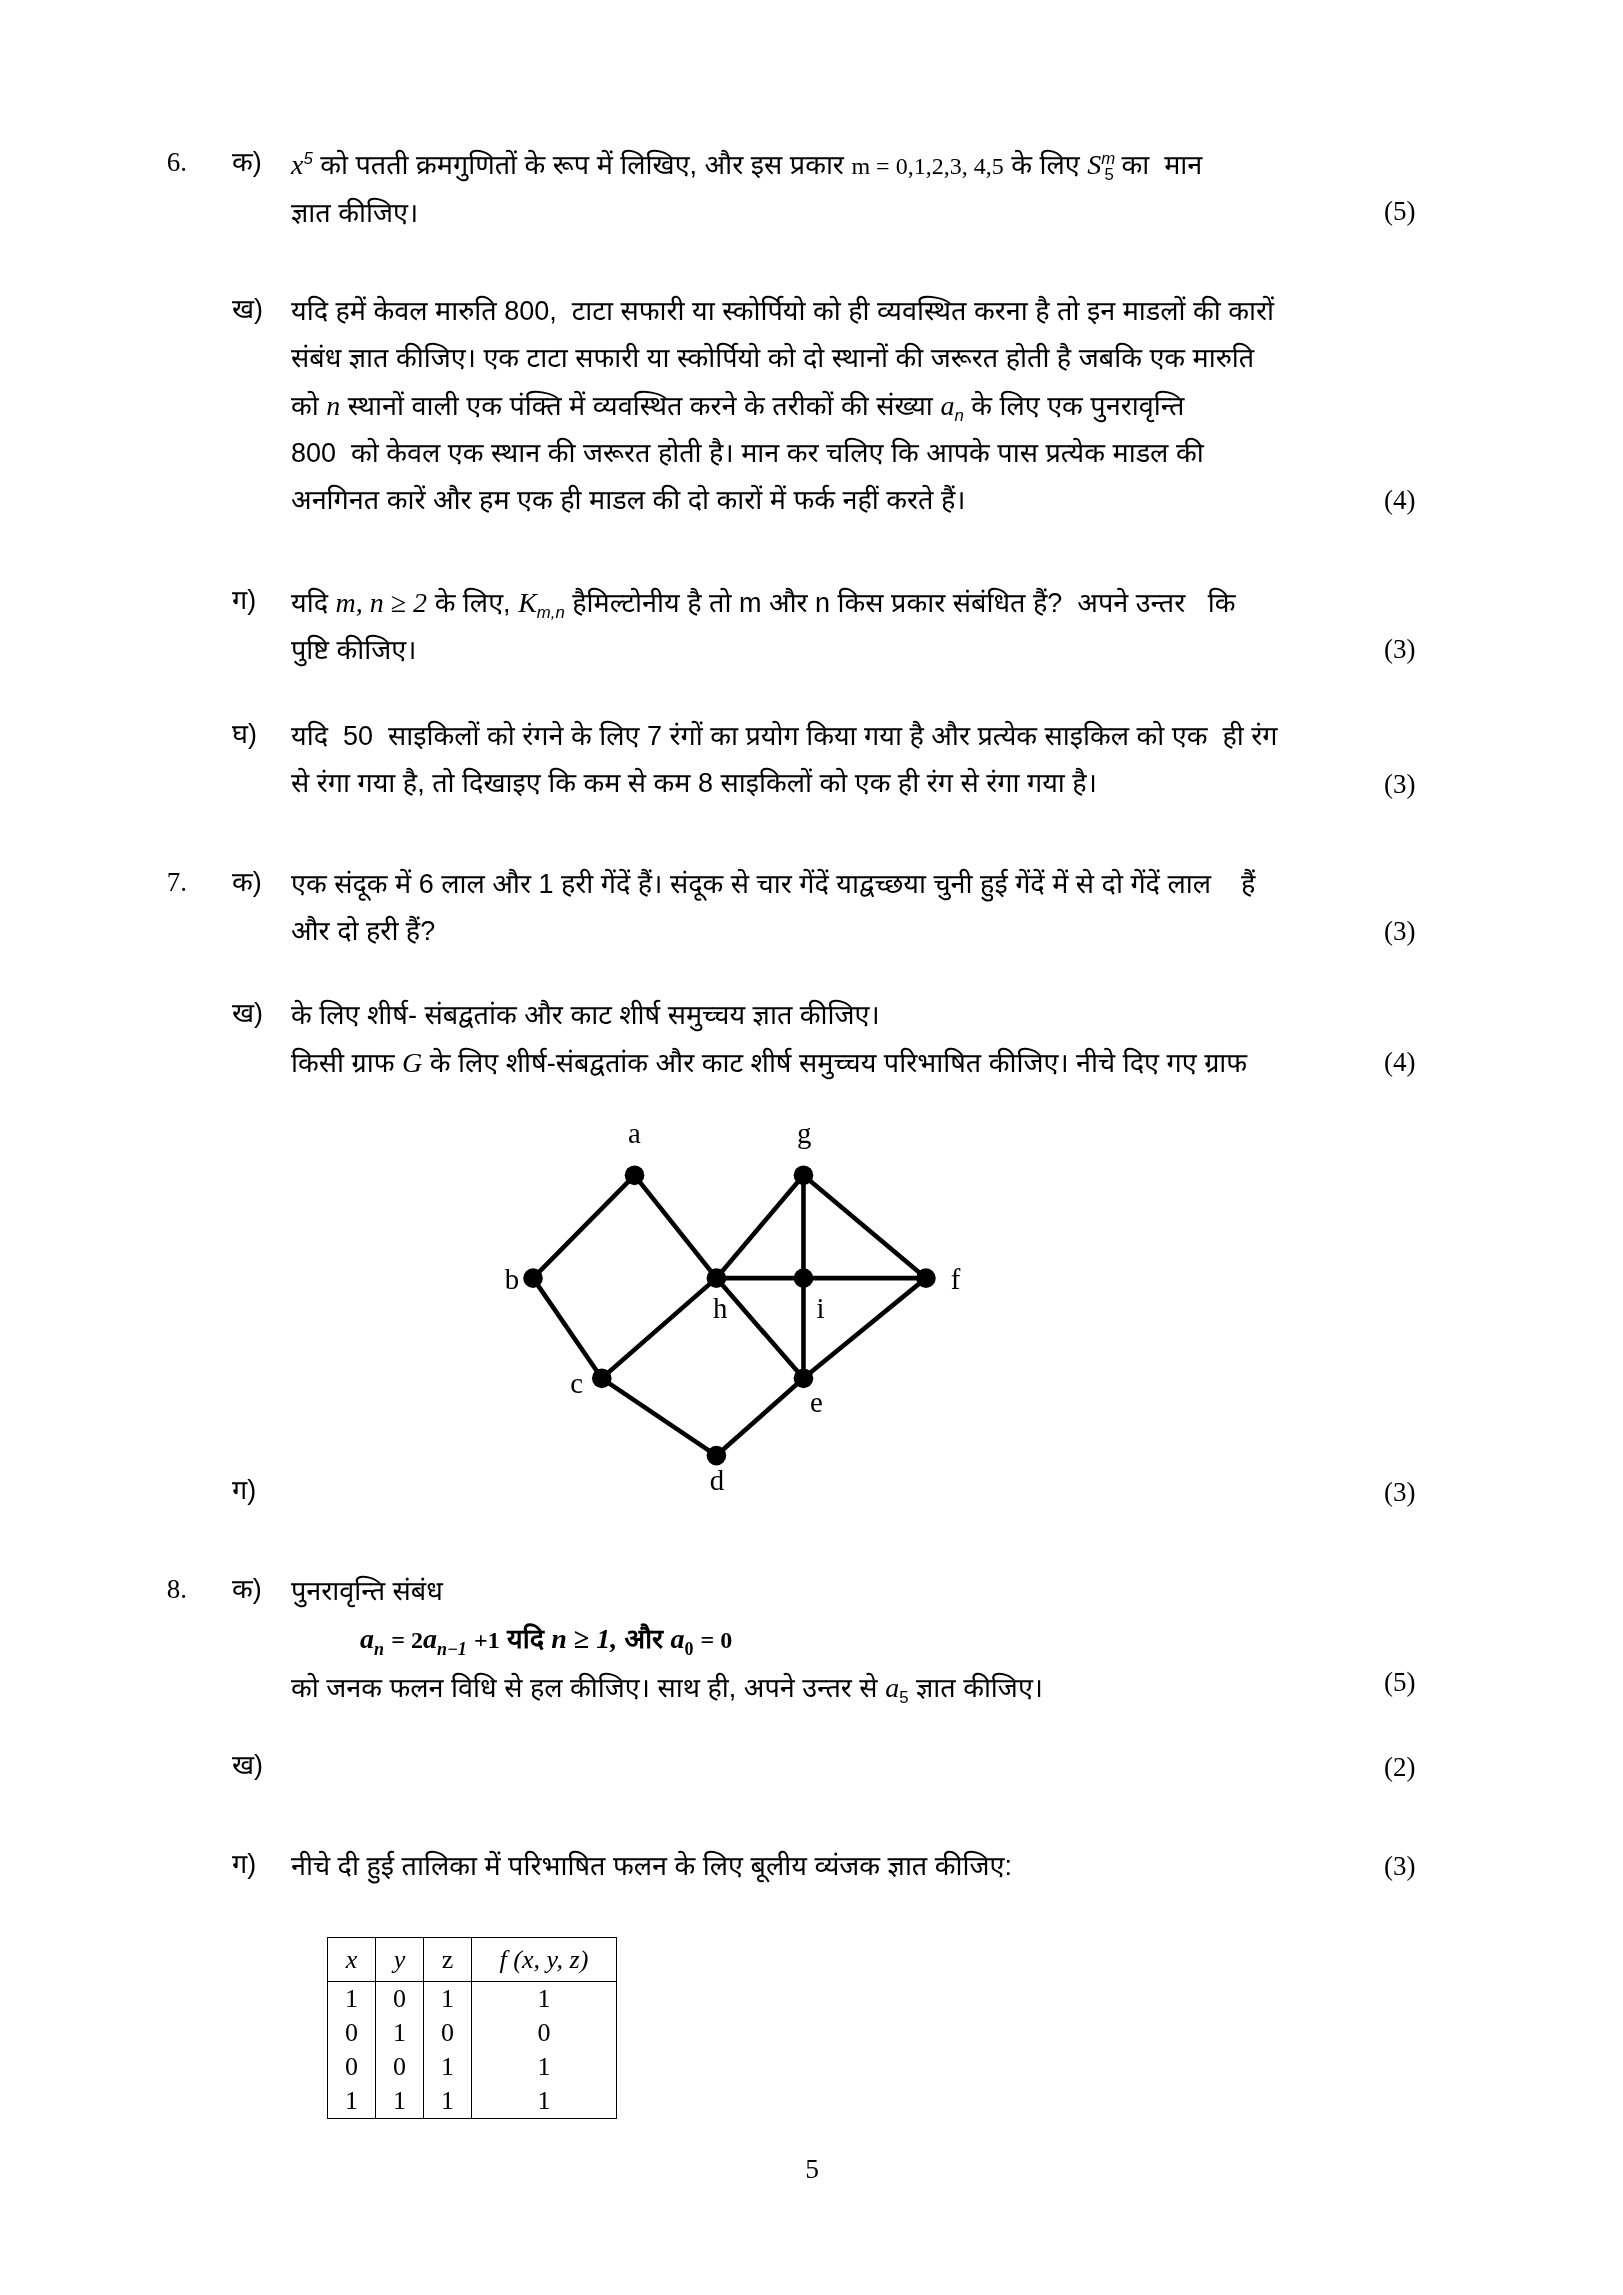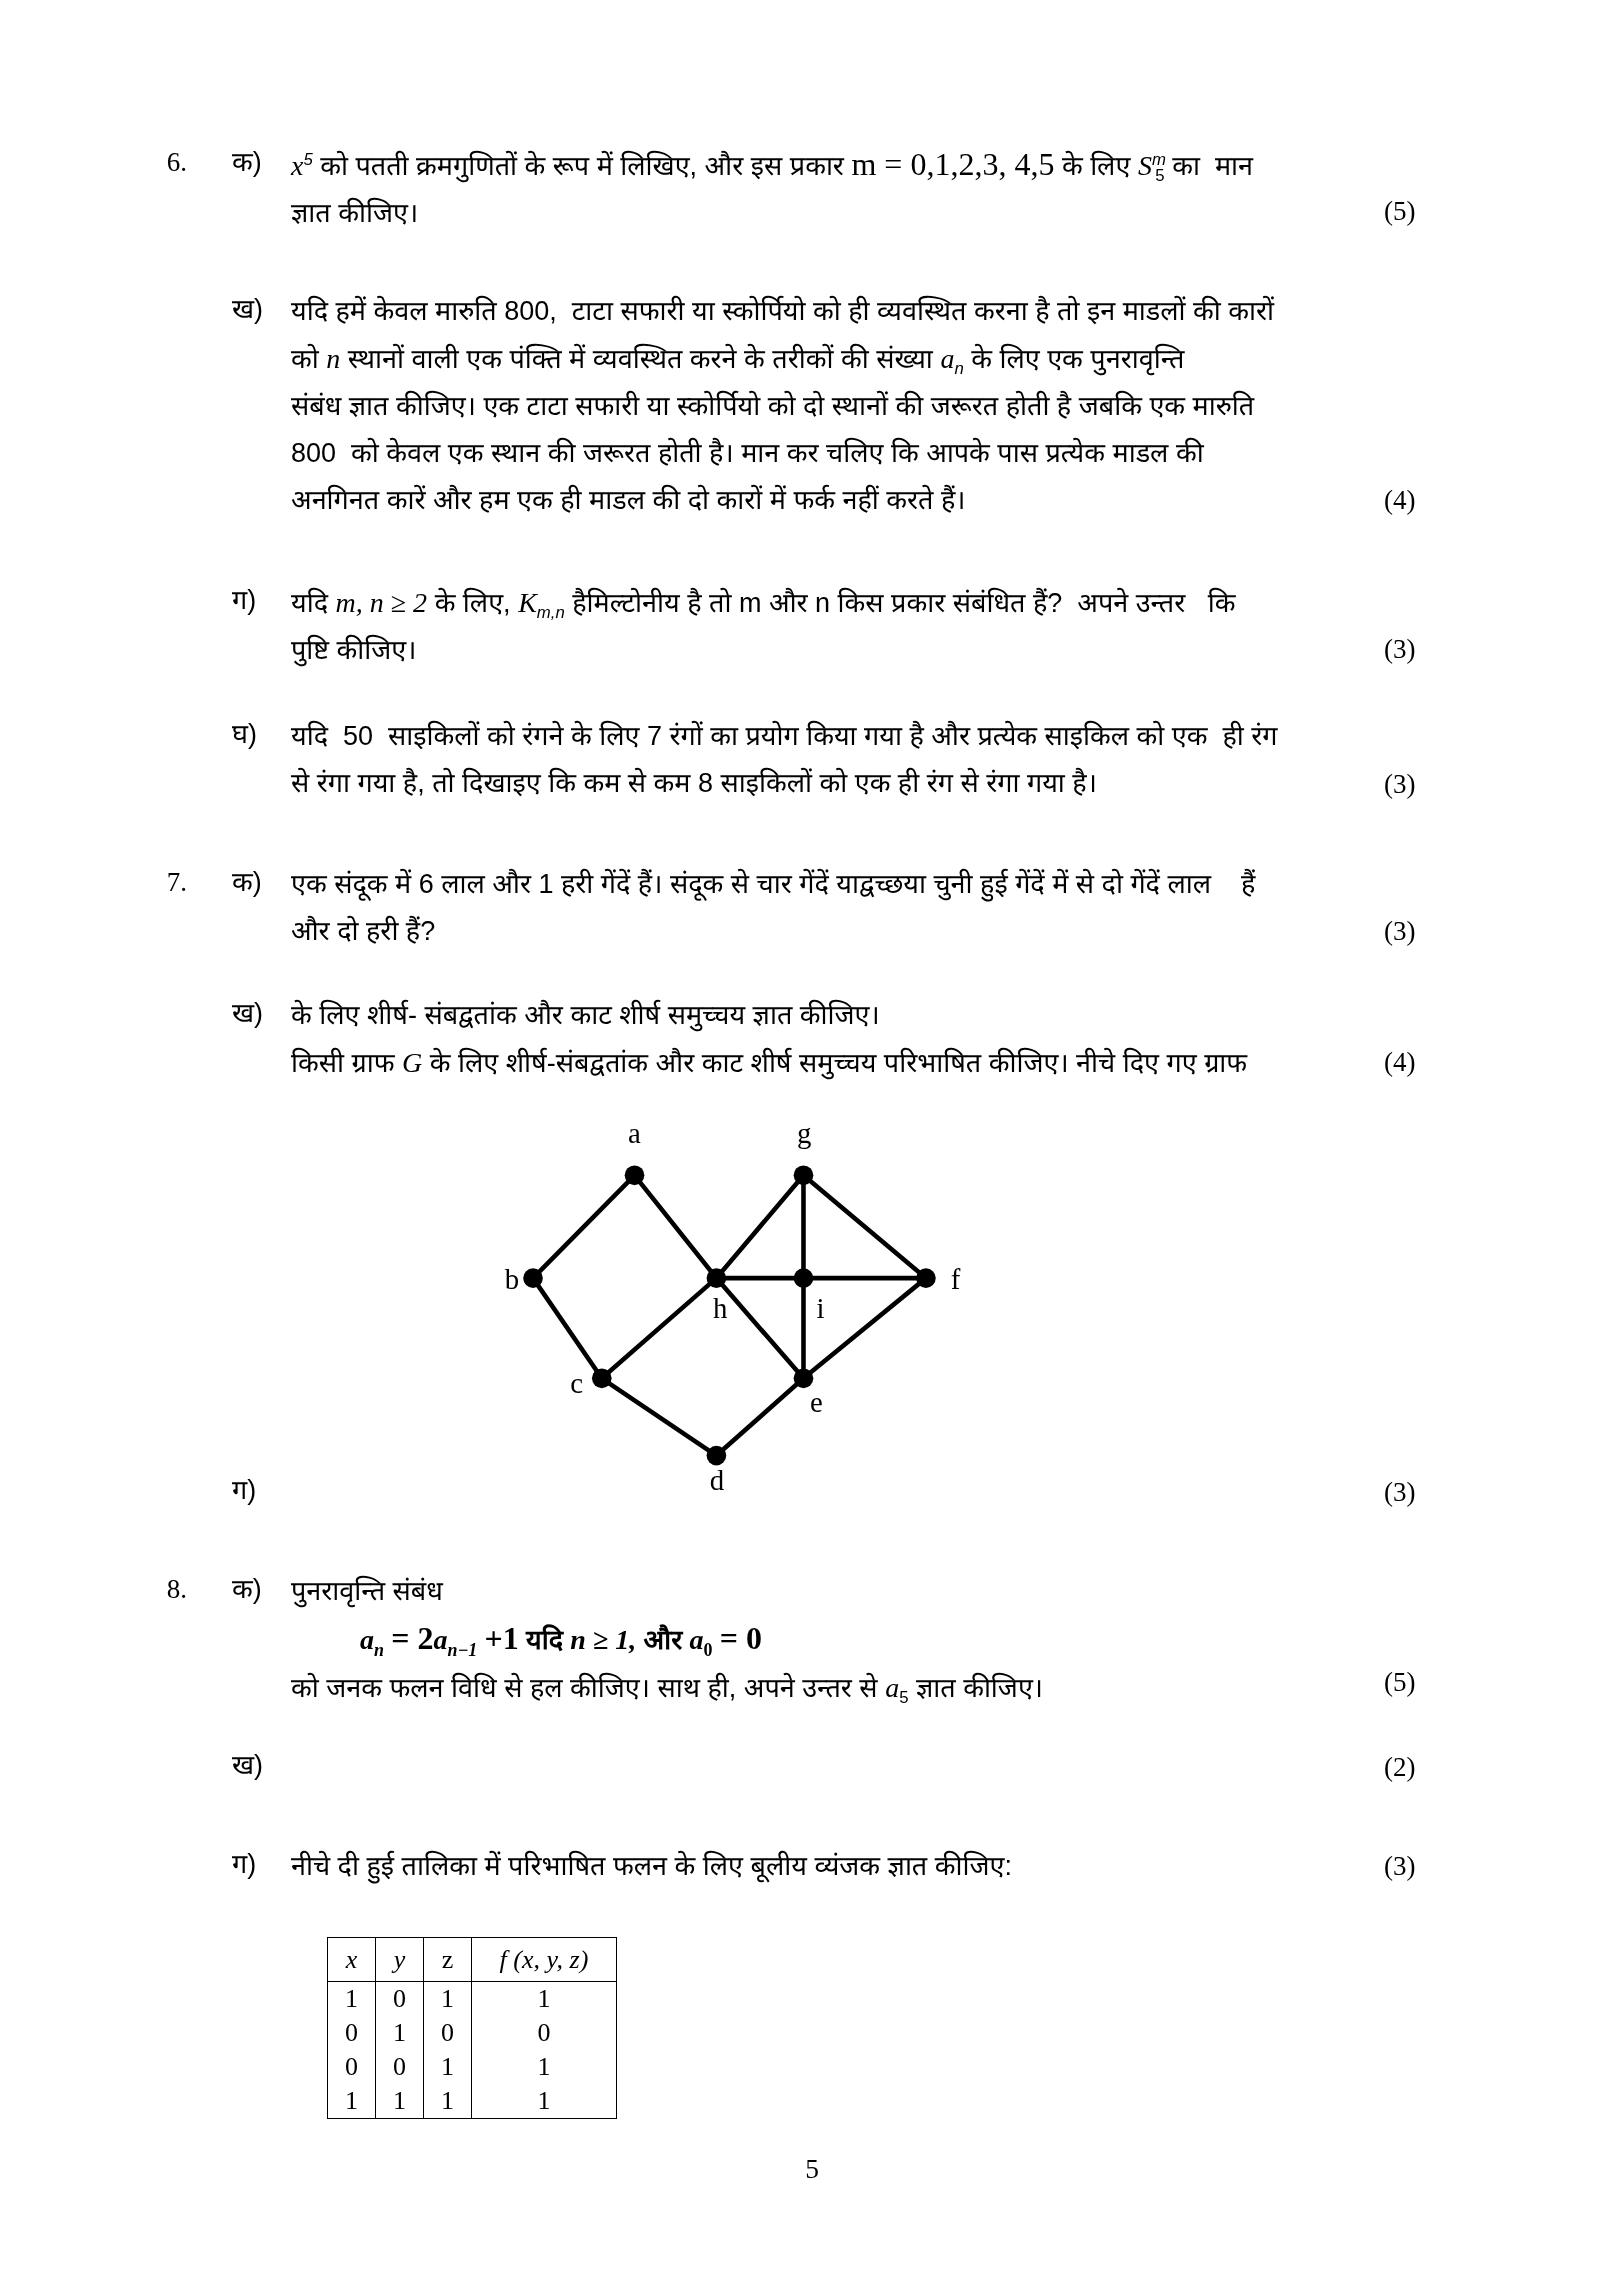--- a/index.html
+++ b/index.html
@@ -69,21 +69,21 @@
 
   
   .mi {
     font-family: "Liberation Serif", "DejaVu Serif", serif;
     font-style: italic;
     font-size: 28px;
   }
   .mn, .mo {
     font-family: "Liberation Serif", "DejaVu Serif", serif;
     font-style: normal;
-    font-size: 32px;
+    font-size: 24px;
   }
   sup.msup {
     font-size: 0.62em;
     vertical-align: super;
     font-style: italic;
     line-height: 0;
   }
   sub.msub {
     font-size: 0.62em;
     vertical-align: sub;
@@ -177,22 +177,22 @@
       <p>ज्ञात कीजिए।</p>
     </div>
   </div>
   <div class="marks" style="left:1384px; top:188px;">(5)</div>
 
   <div class="qrow" style="left:157px; top:288px; width:1309px;">
     <div class="qnum"></div>
     <div class="qlabel">ख)</div>
     <div class="qbody">
       <p>यदि हमें केवल मारुति 800,  टाटा सफारी या स्कोर्पियो को ही व्यवस्थित करना है तो इन माडलों की कारों</p>
+      <p>संबंध ज्ञात कीजिए। एक टाटा सफारी या स्कोर्पियो को दो स्थानों की जरूरत होती है जबकि एक मारुति</p>
       <p><span>को</span> <span class="mi">n</span> <span>स्थानों वाली एक पंक्ति में व्यवस्थित करने के तरीकों की संख्या</span> <span class="mi">a</span><sub class="msub">n</sub> <span>के लिए एक पुनरावृन्ति</span></p>
-      <p>संबंध ज्ञात कीजिए। एक टाटा सफारी या स्कोर्पियो को दो स्थानों की जरूरत होती है जबकि एक मारुति</p>
       <p>800  को केवल एक स्थान की जरूरत होती है। मान कर चलिए कि आपके पास प्रत्येक माडल की</p>
       <p>अनगिनत कारें और हम एक ही माडल की दो कारों में फर्क नहीं करते हैं।</p>
     </div>
   </div>
   <div class="marks" style="left:1384px; top:477px;">(4)</div>
 
   <div class="qrow" style="left:157px; top:579px; width:1309px;">
     <div class="qnum"></div>
     <div class="qlabel">ग)</div>
     <div class="qbody">

